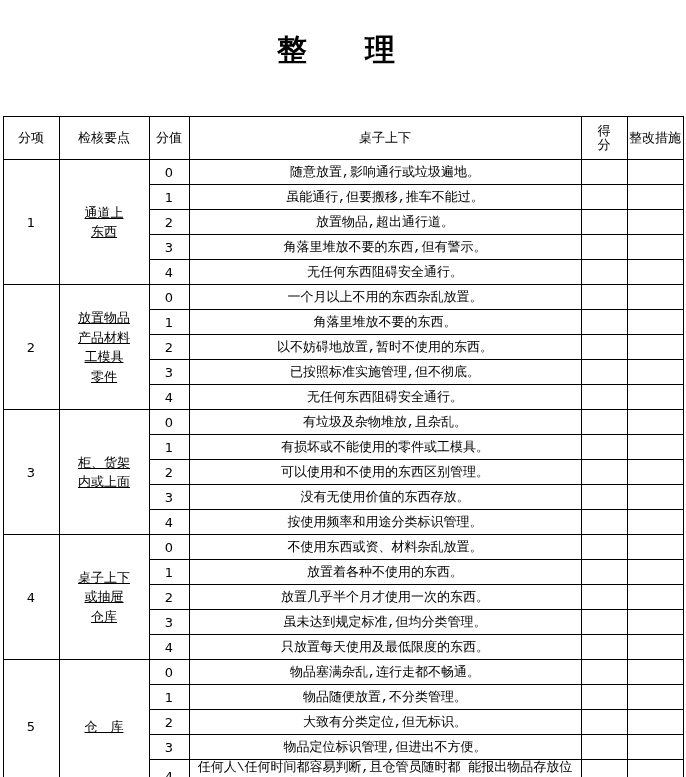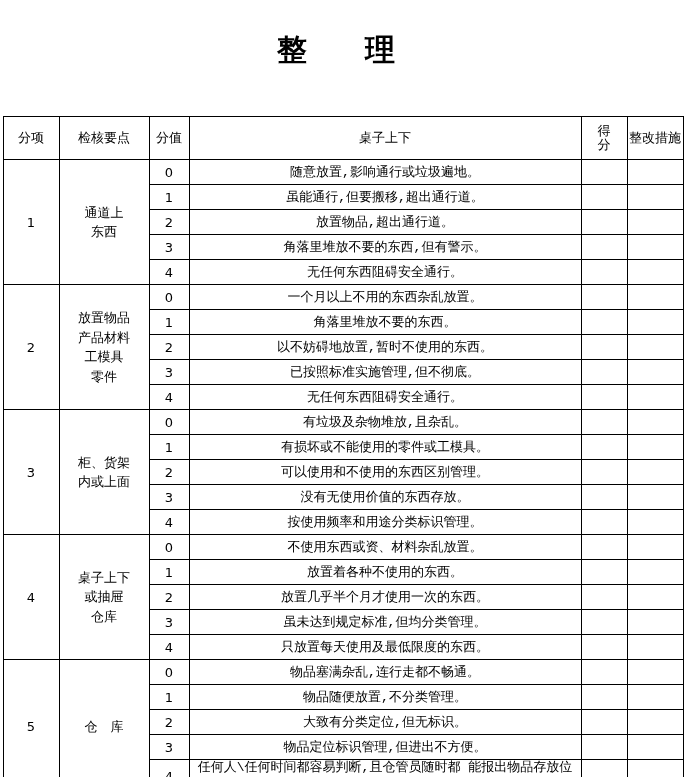--- a/index.html
+++ b/index.html
@@ -62,20 +62,21 @@
     line-height: 1.05;
     font-size: 13.5px;
   }
   .cell-sub {
     font-size: 14px;
   }
   .cell-point {
     font-size: 13.5px;
     line-height: 1.5;
     padding: 2px 2px;
+    text-decoration: underline;
   }
   .cell-score {
     height: 24px;
     font-size: 13.5px;
   }
   .cell-item {
     height: 24px;
     font-size: 13.5px;
     white-space: nowrap;
     font-family: Liberation Mono, monospace;
@@ -126,21 +127,21 @@
           <div>通道上</div>
           <div>东西</div>
         </td>
         <td class="cell-score">0</td>
         <td class="cell-item">随意放置,影响通行或垃圾遍地。</td>
         <td class="cell-blank"></td>
         <td class="cell-blank"></td>
       </tr>
       <tr>
         <td class="cell-score">1</td>
-        <td class="cell-item">虽能通行,但要搬移,超出通行道。</td>
+        <td class="cell-item">虽能通行,但要搬移,推车不能过。</td>
         <td class="cell-blank"></td>
         <td class="cell-blank"></td>
       </tr>
       <tr>
         <td class="cell-score">2</td>
         <td class="cell-item">放置物品,超出通行道。</td>
         <td class="cell-blank"></td>
         <td class="cell-blank"></td>
       </tr>
       <tr>

